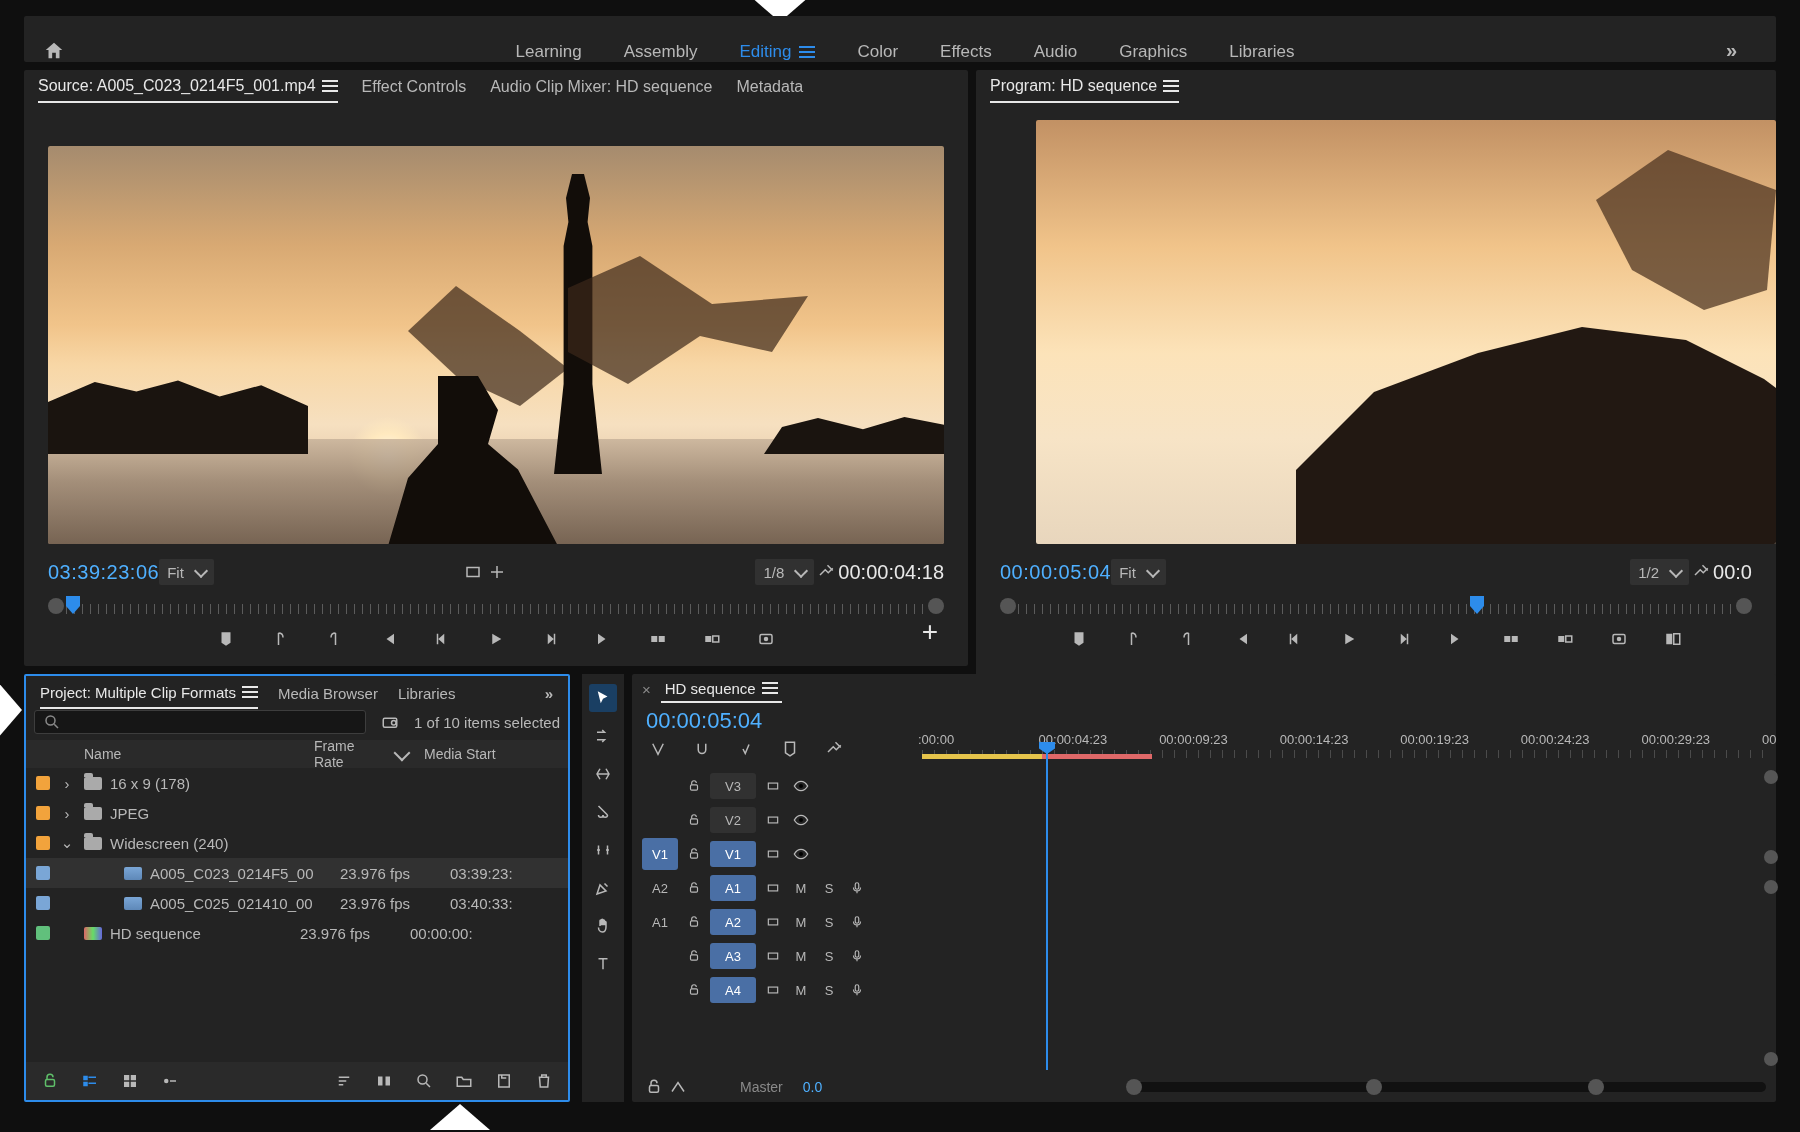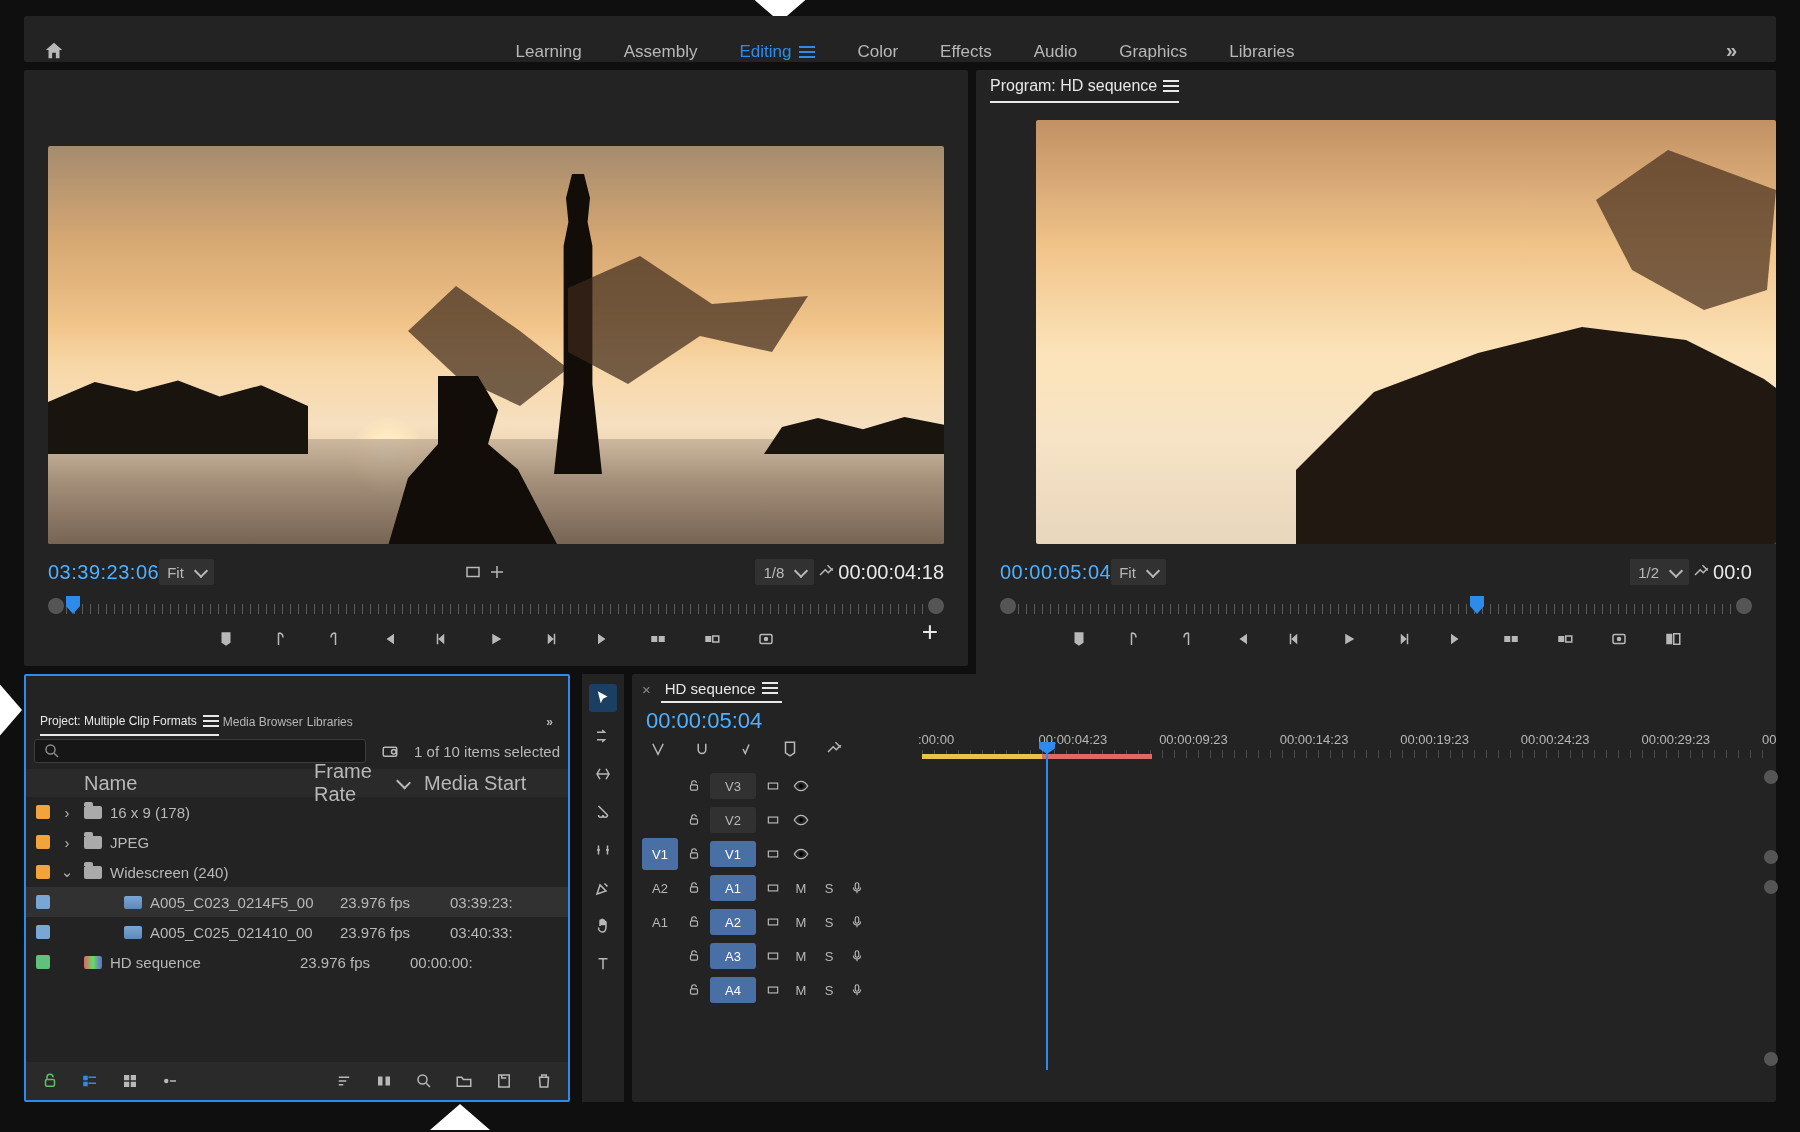--- a/index.html
+++ b/index.html
@@ -107,29 +107,29 @@
 
   .transport { position:absolute; left:24px; right:24px; top:552px; height:34px; display:flex; align-items:center; gap:30px; justify-content:center; color:var(--txt-1); }
   .plus-btn { position:absolute; right:30px; bottom:18px; color:var(--txt-0); font-size:28px; font-weight:300; }
 
   
   .prog-mon { left:976px; top:70px; right:24px; height:756px; }
   .prog-mon .viewer-area { left:60px; right:0; top:50px; height:424px; }
 
   
   .proj-panel { left:24px; top:674px; width:546px; height:428px; border:2px solid var(--accent); }
-  .proj-panel .tabrow { font-size:12px; gap:4px;margin-top:29px; }
+  .proj-panel .tabrow { font-size:15px; gap:20px; }
   .proj-panel .more { margin-left:auto; font-weight:700; letter-spacing:1px; }
   .projname { padding:4px 14px 6px 36px; color:var(--txt-dim); font-size:15px; position:relative; }
   .projname::before { content:""; position:absolute; left:12px; top:4px; width:18px; height:14px; border:1px solid #555; border-radius:2px; }
   .searchrow { display:flex; align-items:center; padding:0 8px; gap:10px; }
   .searchbox { flex:1; height:24px; background:#161616; border:1px solid #3d3d3d; border-radius:3px; display:flex; align-items:center; padding:0 8px; color:var(--txt-dim); }
   .selcount { color:var(--txt-1); font-size:15px; }
   .newbin { width:28px; display:flex; justify-content:center; color:var(--txt-1);}
-  .colhdr { display:flex; align-items:center; height:28px; background:var(--bg-2); font-size:20px; color:var(--txt-1); margin-top:6px; }
+  .colhdr { display:flex; align-items:center; height:28px; background:var(--bg-2); font-size:14px; color:var(--txt-1); margin-top:6px; }
   .colhdr > div { padding:0 8px; }
   .col-name { width:280px; padding-left:58px !important;}
   .col-fps { width:110px; display:flex; align-items:center; gap:6px;}
   .col-fps::after{content:"";width:10px;height:10px;border-left:2px solid var(--txt-1);border-bottom:2px solid var(--txt-1);transform:rotate(-45deg);margin-left:4px;margin-bottom:2px;}
   .col-ms { flex:1; }
   .rows { }
   .row { display:flex; align-items:center; height:30px; font-size:15px; color:var(--txt-1); }
   .row.sel { background:var(--bg-3); }
   .row .label { width:14px; height:14px; border-radius:2px; margin:0 8px 0 10px; }
   .row .twisty { width:18px; text-align:center; color:var(--txt-1); }
@@ -228,20 +228,29 @@
     <span class="ws-tab">Color</span>
     <span class="ws-tab">Effects</span>
     <span class="ws-tab">Audio</span>
     <span class="ws-tab">Graphics</span>
     <span class="ws-tab">Libraries</span>
   </div>
   <div class="ws-more">»</div>
 </div>
 
 <div class="panel source-mon">
+  <div class="tabrow">
+    <span class="ptab active">
+      <span>Source: A005_C023_0214F5_001.mp4</span>
+      <span class="burger"></span>
+    </span>
+    <span class="ptab">Effect Controls</span>
+    <span class="ptab">Audio Clip Mixer: HD sequence</span>
+    <span class="ptab">Metadata</span>
+  </div>
 
   <div class="viewer-area">
     <div class="viewer-sky"></div>
     <div class="sun"></div>
     <div class="ocean"></div>
     <div class="rock-l"></div>
     <div class="rock-r"></div>
     <div class="shawl2"></div>
     <div class="person-kneel"></div>
     <div class="person-stand"></div>
@@ -879,13 +888,33 @@
 
   </div>
 
   <div class="side-scroll">
     <div class="sdot" style="top:0"></div>
     <div class="sdot" style="top:80px"></div>
     <div class="sdot" style="top:110px"></div>
     <div class="sdot" style="bottom:0"></div>
   </div>
 
+  <div class="tl-foot">
+    <span class="icon-btn">
+        <svg viewBox="0 0 24 24">
+          <rect x="6" y="10" width="12" height="9" rx="2" fill="none" stroke="currentColor" stroke-width="2"></rect>
+          <path d="M8 10V7a4 4 0 018 0" fill="none" stroke="currentColor" stroke-width="2"></path>
+        </svg>
+      </span>
+    <span class="icon-btn">
+        <svg viewBox="0 0 24 24">
+          <path d="M4 18l8-12 8 12" fill="none" stroke="currentColor" stroke-width="2"></path>
+        </svg>
+      </span>
+    <span class="master-lbl">Master</span>
+    <span class="master-v">0.0</span>
+    <div class="zoom">
+      <div class="zh" style="left:0"></div>
+      <div class="zh" style="left:240px"></div>
+      <div class="zh" style="right:162px"></div>
+    </div>
+  </div>
 </div>
 
 </body></html>

